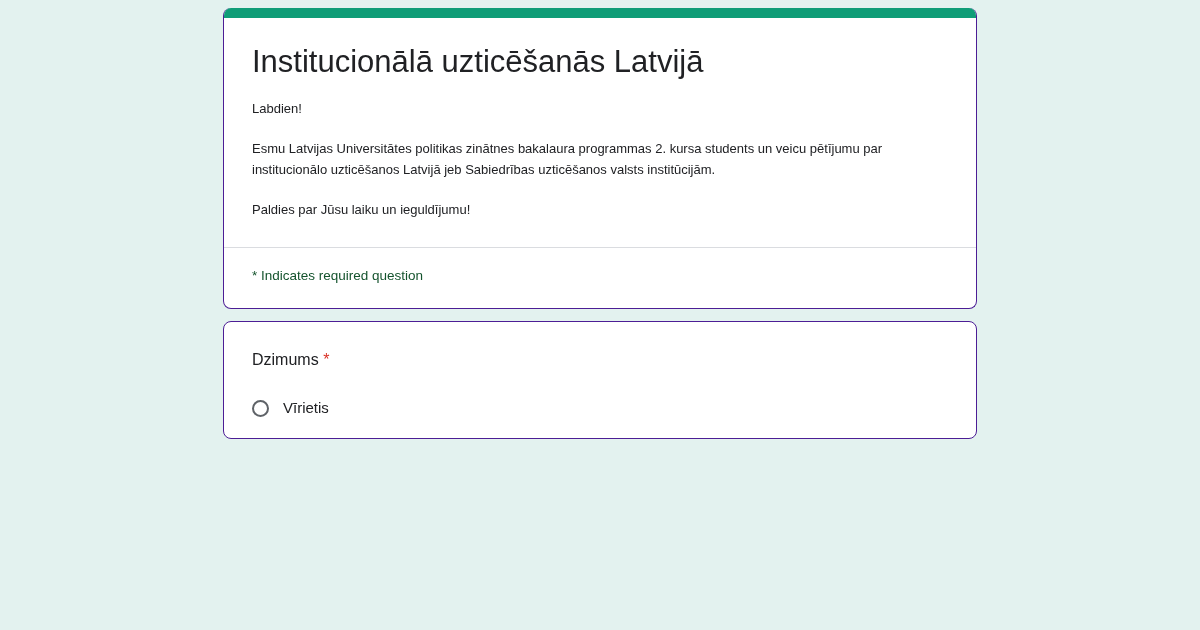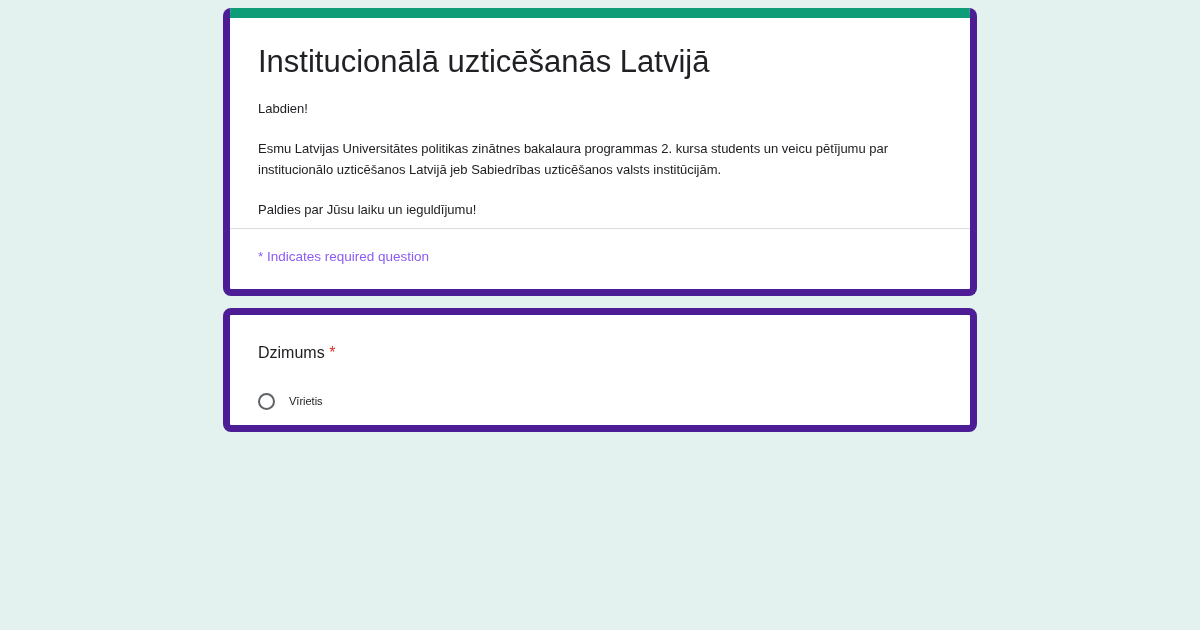--- a/index.html
+++ b/index.html
@@ -20,21 +20,21 @@
     background: #e3f2ef;
   }
   .form-wrap {
     position: absolute;
     left: 223px;
     top: 8px;
     width: 754px;
   }
   .card {
     background: #ffffff;
-    border: 7px solid #4c1d95;
+    border: 1px solid #4c1d95;
     border-radius: 8px;
     box-sizing: border-box;
     width: 754px;
     overflow: hidden;
   }
   .header-card {
     border-top: none;
     position: relative;
   }
   .header-stripe {
@@ -55,32 +55,32 @@
     padding-top: 2px;
   }
   .desc {
     font-size: 13px;
     line-height: 21px;
     color: #202124;
     margin: 0 0 19px 0;
     max-width: 700px;
   }
   .desc:last-of-type {
-    margin-bottom: 8px;
+    margin-bottom: 27px;
   }
   .desc b {
     font-weight: bold;
   }
   .divider {
     height: 1px;
     background: #dadce0;
     width: 100%;
   }
   .required-note {
-    color: #8b5cf6;
+    color: #14532d;
     font-size: 13.5px;
     line-height: 20px;
     padding: 18px 28px 22px 28px;
   }
   .question-card {
     margin-top: 12px;
     padding: 26px 28px 0 28px;
     min-height: 118px;
   }
   .question-title {
@@ -100,21 +100,21 @@
   .radio {
     width: 17px;
     height: 17px;
     border: 2px solid #5f6368;
     border-radius: 50%;
     box-sizing: border-box;
     margin-right: 14px;
     flex: none;
   }
   .option-label {
-    font-size: 11px;
+    font-size: 15px;
     line-height: 20px;
     color: #202124;
   }
 </style>
 </head>
 <body>
 
 <div class="page">
   <div class="form-wrap">
 

